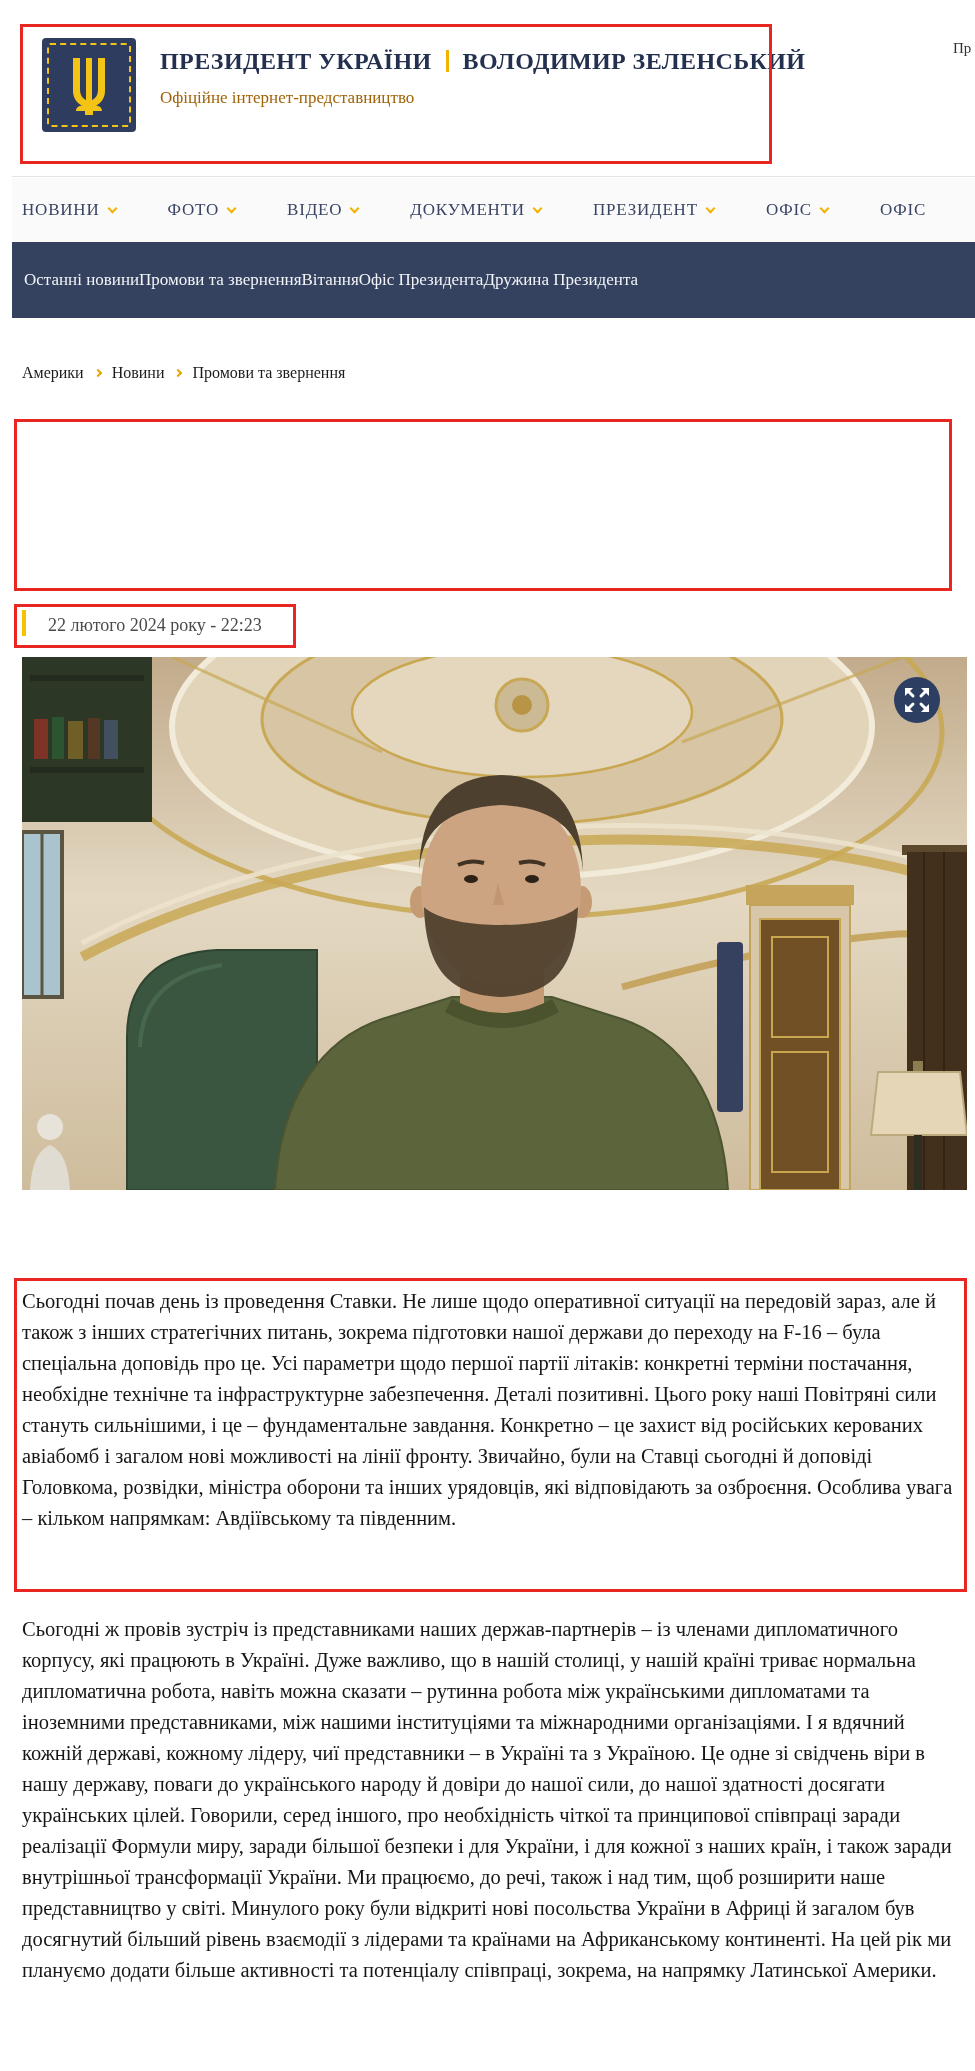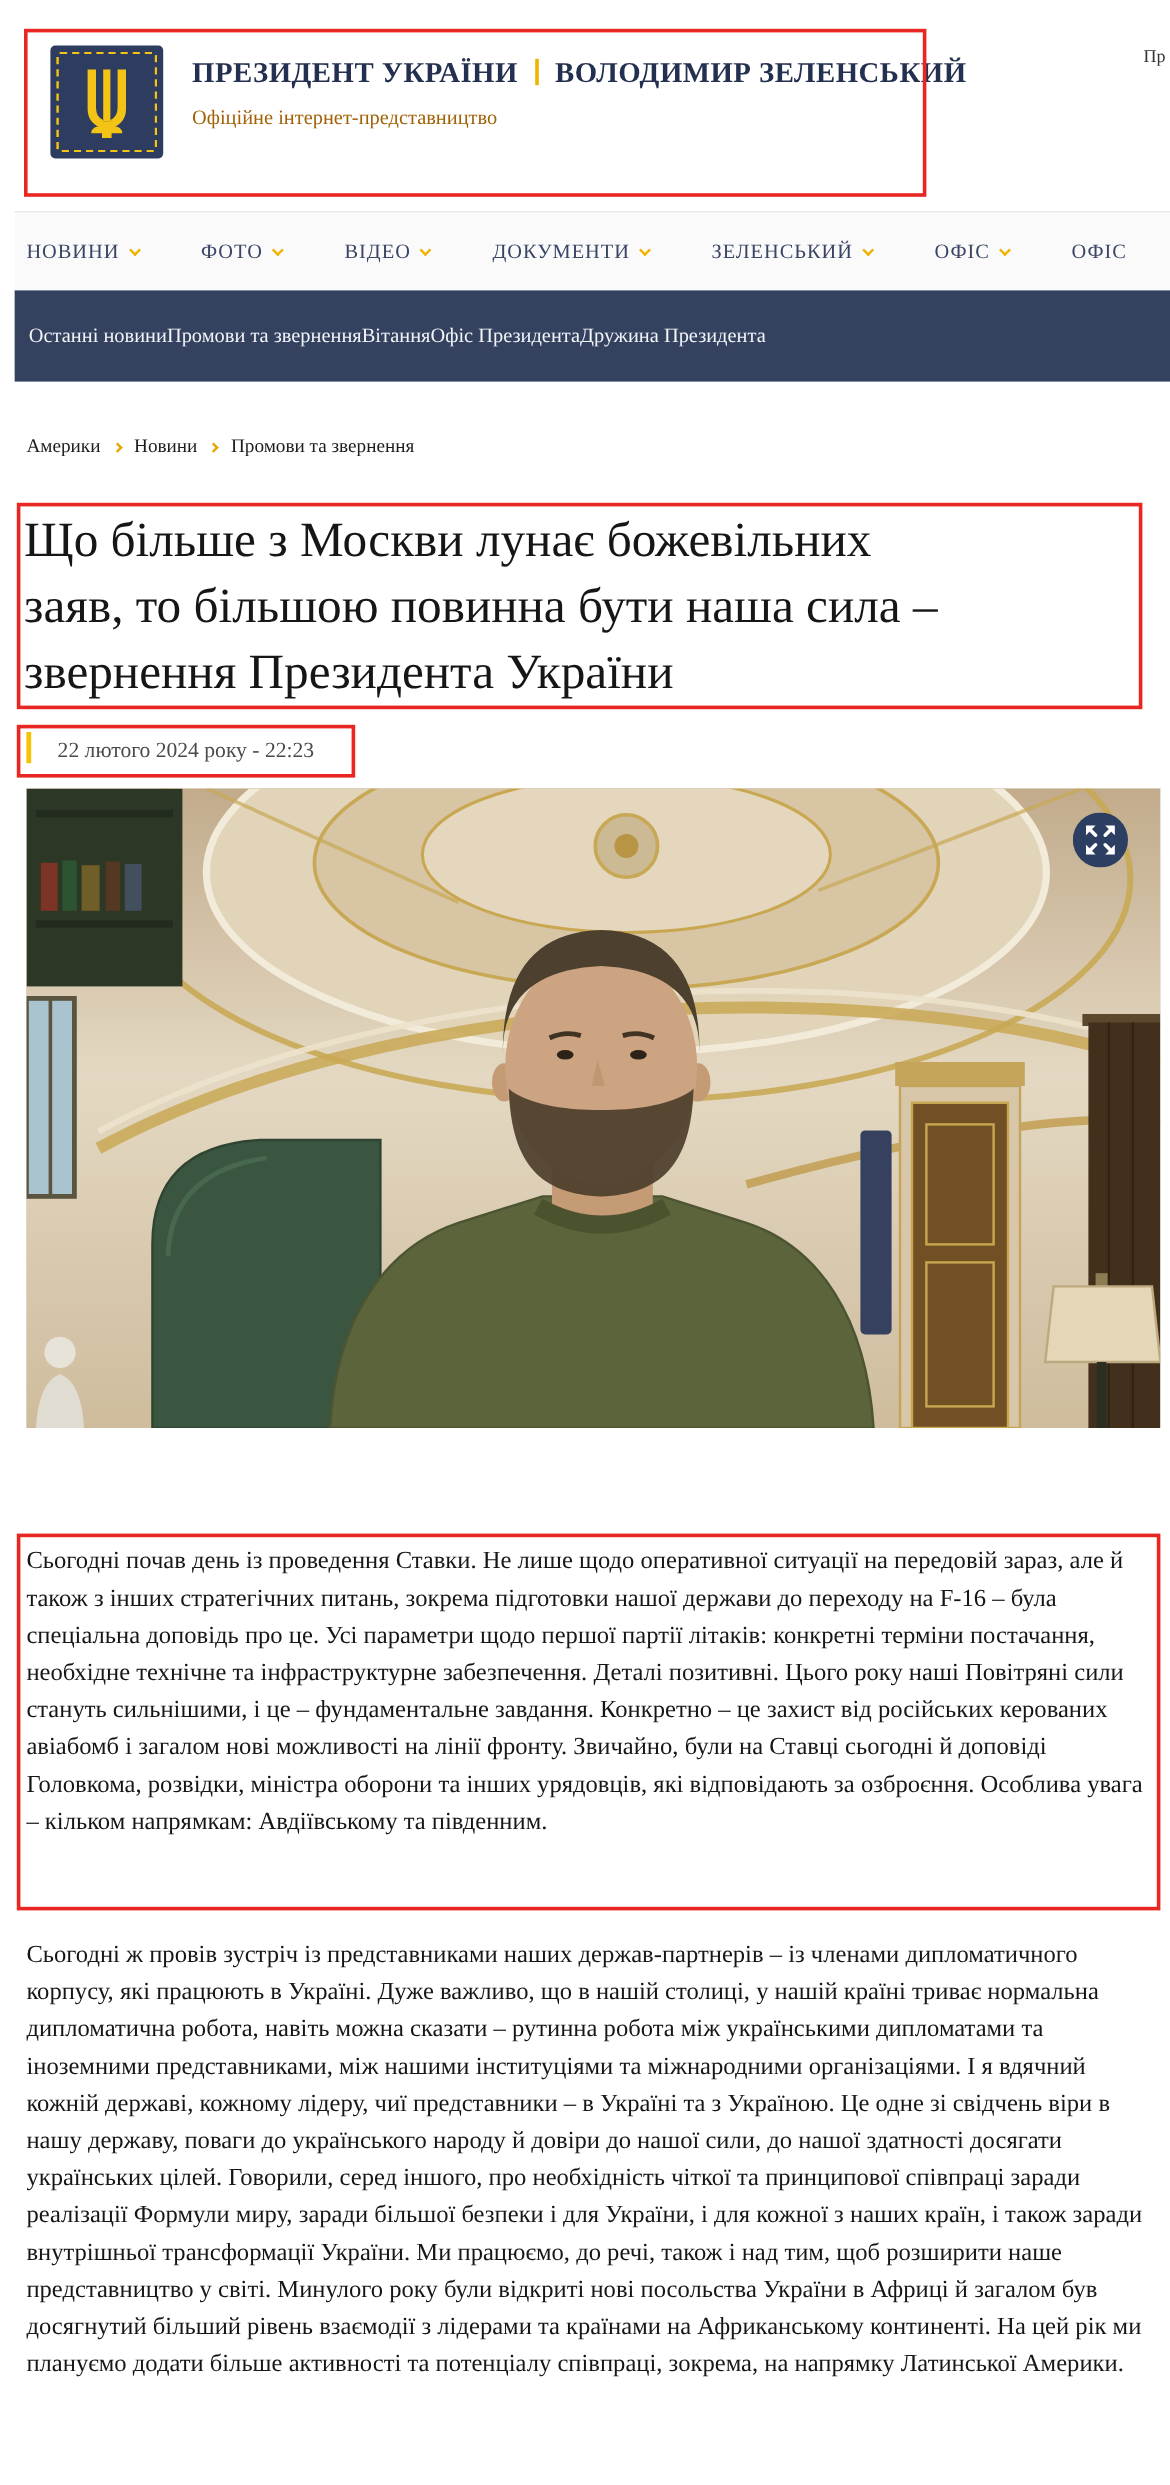--- a/index.html
+++ b/index.html
@@ -76,46 +76,41 @@
     </div>
     <div class="subtitle">Офіційне інтернет-представництво</div>
     <a class="top-right">Пр</a>
   </header>
 
   <nav class="primary-nav">
     <a class="pnav-item"><span>НОВИНИ</span><i class="chev-down"></i></a>
     <a class="pnav-item"><span>ФОТО</span><i class="chev-down"></i></a>
     <a class="pnav-item"><span>ВІДЕО</span><i class="chev-down"></i></a>
     <a class="pnav-item"><span>ДОКУМЕНТИ</span><i class="chev-down"></i></a>
-    <a class="pnav-item"><span>ЗЕЛЕНСЬКИЙ</span><i class="chev-down"></i></a>
+    <a class="pnav-item"><span>ПРЕЗИДЕНТ</span><i class="chev-down"></i></a>
     <a class="pnav-item"><span>ОФІС</span><i class="chev-down"></i></a>
     <a class="pnav-item"><span>ОФІС</span></a>
   </nav>
 
   <nav class="secondary-nav">
     <a class="snav-item">Останні новини</a>
     <a class="snav-item">Промови та звернення</a>
     <a class="snav-item">Вітання</a>
     <a class="snav-item">Офіс Президента</a>
     <a class="snav-item">Дружина Президента</a>
   </nav>
 
   <nav class="breadcrumb">
     <a class="crumb">Америки</a>
     <i class="chev-right"></i>
     <a class="crumb">Новини</a>
     <i class="chev-right"></i>
     <a class="crumb">Промови та звернення</a>
   </nav>
 
-  <h1 class="article-title">
-    <span>Що більше з Москви лунає божевільних</span>
-    <span>заяв, то більшою повинна бути наша сила –</span>
-    <span>звернення Президента України</span>
-  </h1>
 
   <div class="date-row">
     <span class="date-bar"></span>
     <span class="date-text">22 лютого 2024 року - 22:23</span>
   </div>
 
   <figure class="photo">
     <svg viewBox="0 0 945 533" width="945" height="533" aria-hidden="true">
       <defs>
         <linearGradient id="ceil" x1="0" y1="0" x2="0" y2="1">

